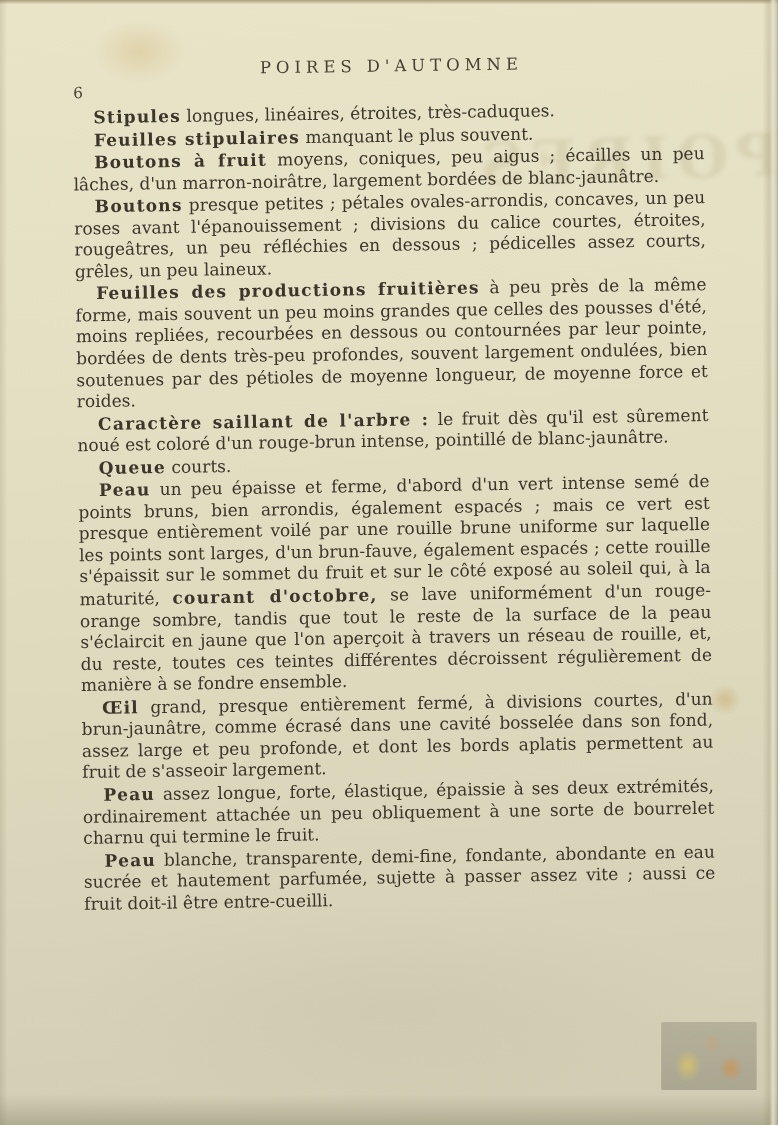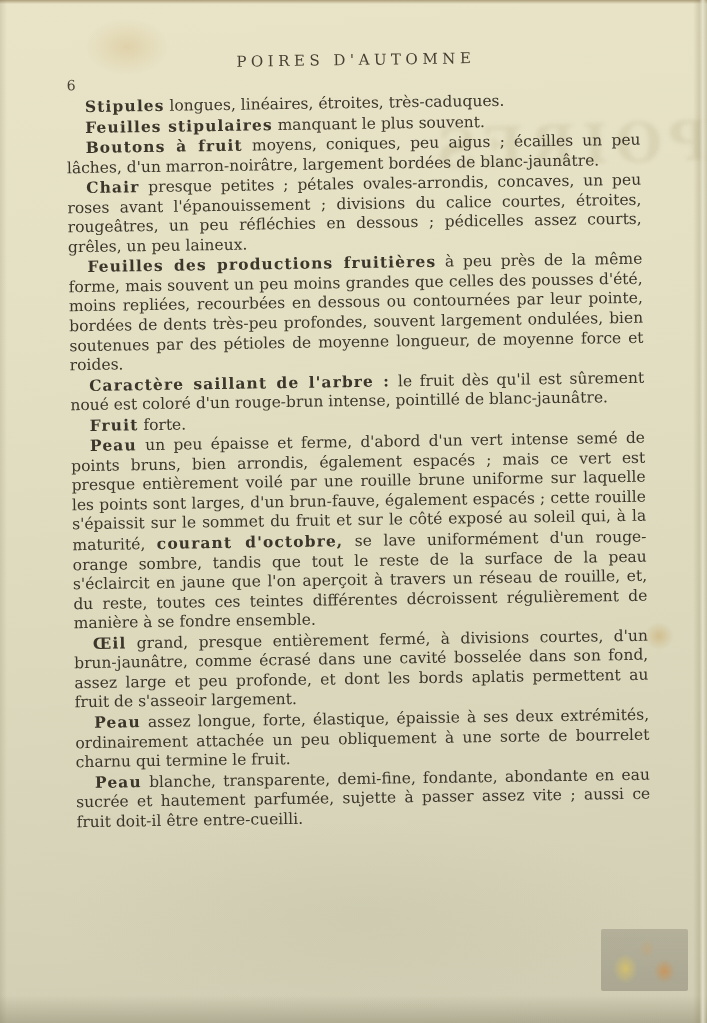--- a/index.html
+++ b/index.html
@@ -54,24 +54,24 @@
   <div class="stain-c"></div>
 
   <div class="content">
     <div class="ghost">POIRES</div>
     <div class="header">POIRES D'AUTOMNE</div>
     <div class="page-number">6</div>
     <div class="text-block">
         <p class="para"><span class="lead">Stipules</span><span class="normal"> longues, linéaires, étroites, très-caduques.</span></p>
         <p class="para"><span class="lead">Feuilles stipulaires</span><span class="normal"> manquant le plus souvent.</span></p>
         <p class="para"><span class="lead">Boutons à fruit</span><span class="normal"> moyens, coniques, peu aigus ; écailles un peu lâches, d'un marron-noirâtre, largement bordées de blanc-jaunâtre.</span></p>
-        <p class="para"><span class="lead">Chair</span><span class="normal"> presque petites ; pétales ovales-arrondis, concaves, un peu roses avant l'épanouissement ; divisions du calice courtes, étroites, rougeâtres, un peu réfléchies en dessous ; pédicelles assez courts, grêles, un peu laineux.</span></p>
+        <p class="para"><span class="lead">Boutons</span><span class="normal"> presque petites ; pétales ovales-arrondis, concaves, un peu roses avant l'épanouissement ; divisions du calice courtes, étroites, rougeâtres, un peu réfléchies en dessous ; pédicelles assez courts, grêles, un peu laineux.</span></p>
         <p class="para"><span class="lead">Feuilles des productions fruitières</span><span class="normal"> à peu près de la même forme, mais souvent un peu moins grandes que celles des pousses d'été, moins repliées, recourbées en dessous ou contournées par leur pointe, bordées de dents très-peu profondes, souvent largement ondulées, bien soutenues par des pétioles de moyenne longueur, de moyenne force et roides.</span></p>
         <p class="para"><span class="lead">Caractère saillant de l'arbre :</span><span class="normal"> le fruit dès qu'il est sûrement noué est coloré d'un rouge-brun intense, pointillé de blanc-jaunâtre.</span></p>
-        <p class="para"><span class="lead">Fruit</span><span class="normal"> forte.</span></p>
+        <p class="para"><span class="lead">Queue</span><span class="normal"> courts.</span></p>
         <p class="para"><span class="lead">Peau</span><span class="normal"> un peu épaisse et ferme, d'abord d'un vert intense semé de points bruns, bien arrondis, également espacés ; mais ce vert est presque entièrement voilé par une rouille brune uniforme sur laquelle les points sont larges, d'un brun-fauve, également espacés ; cette rouille s'épaissit sur le sommet du fruit et sur le côté exposé au soleil qui, à la maturité, </span><span class="lead">courant d'octobre,</span><span class="normal"> se lave uniformément d'un rouge-orange sombre, tandis que tout le reste de la surface de la peau s'éclaircit en jaune que l'on aperçoit à travers un réseau de rouille, et, du reste, toutes ces teintes différentes décroissent régulièrement de manière à se fondre ensemble.</span></p>
         <p class="para"><span class="lead">Œil</span><span class="normal"> grand, presque entièrement fermé, à divisions courtes, d'un brun-jaunâtre, comme écrasé dans une cavité bosselée dans son fond, assez large et peu profonde, et dont les bords aplatis permettent au fruit de s'asseoir largement.</span></p>
         <p class="para"><span class="lead">Peau</span><span class="normal"> assez longue, forte, élastique, épaissie à ses deux extrémités, ordinairement attachée un peu obliquement à une sorte de bourrelet charnu qui termine le fruit.</span></p>
         <p class="para"><span class="lead">Peau</span><span class="normal"> blanche, transparente, demi-fine, fondante, abondante en eau sucrée et hautement parfumée, sujette à passer assez vite ; aussi ce fruit doit-il être entre-cueilli.</span></p>
       </div>
   </div>
 
   <div class="watermark"></div>
 
   <div class="top-edge"></div>

